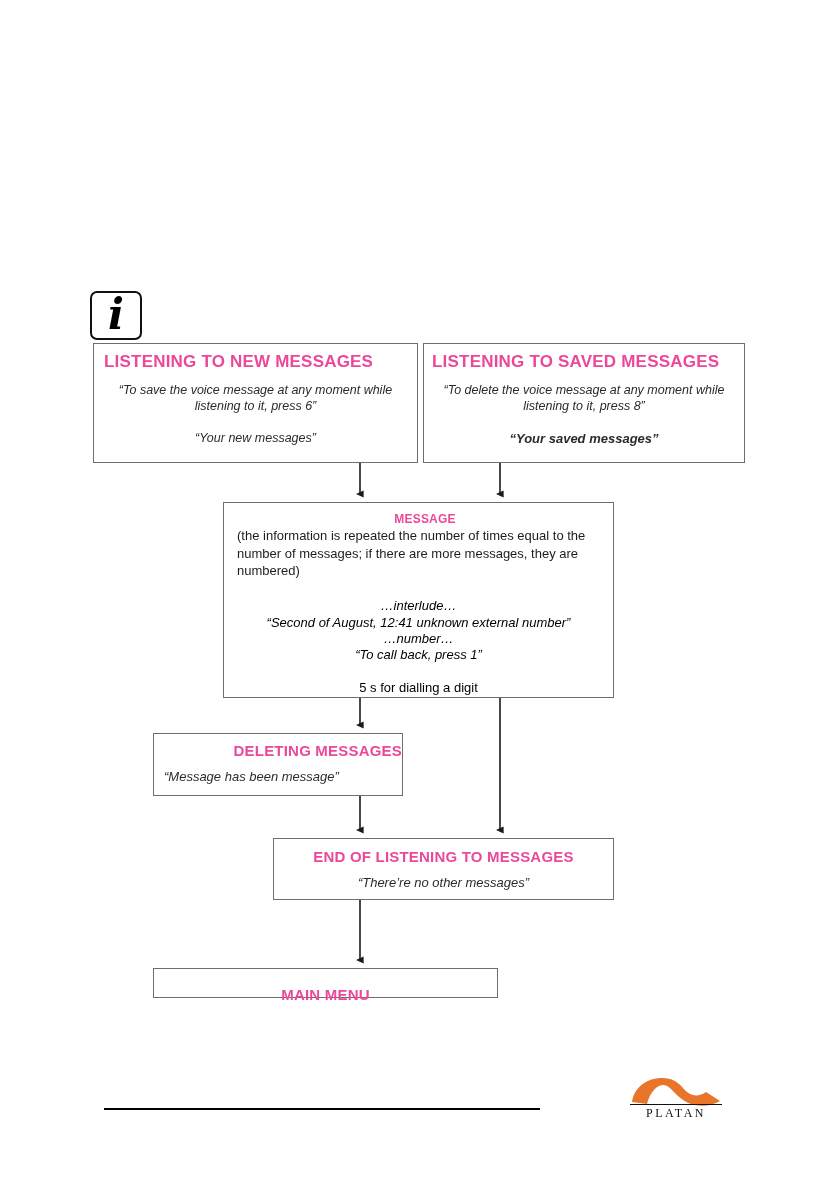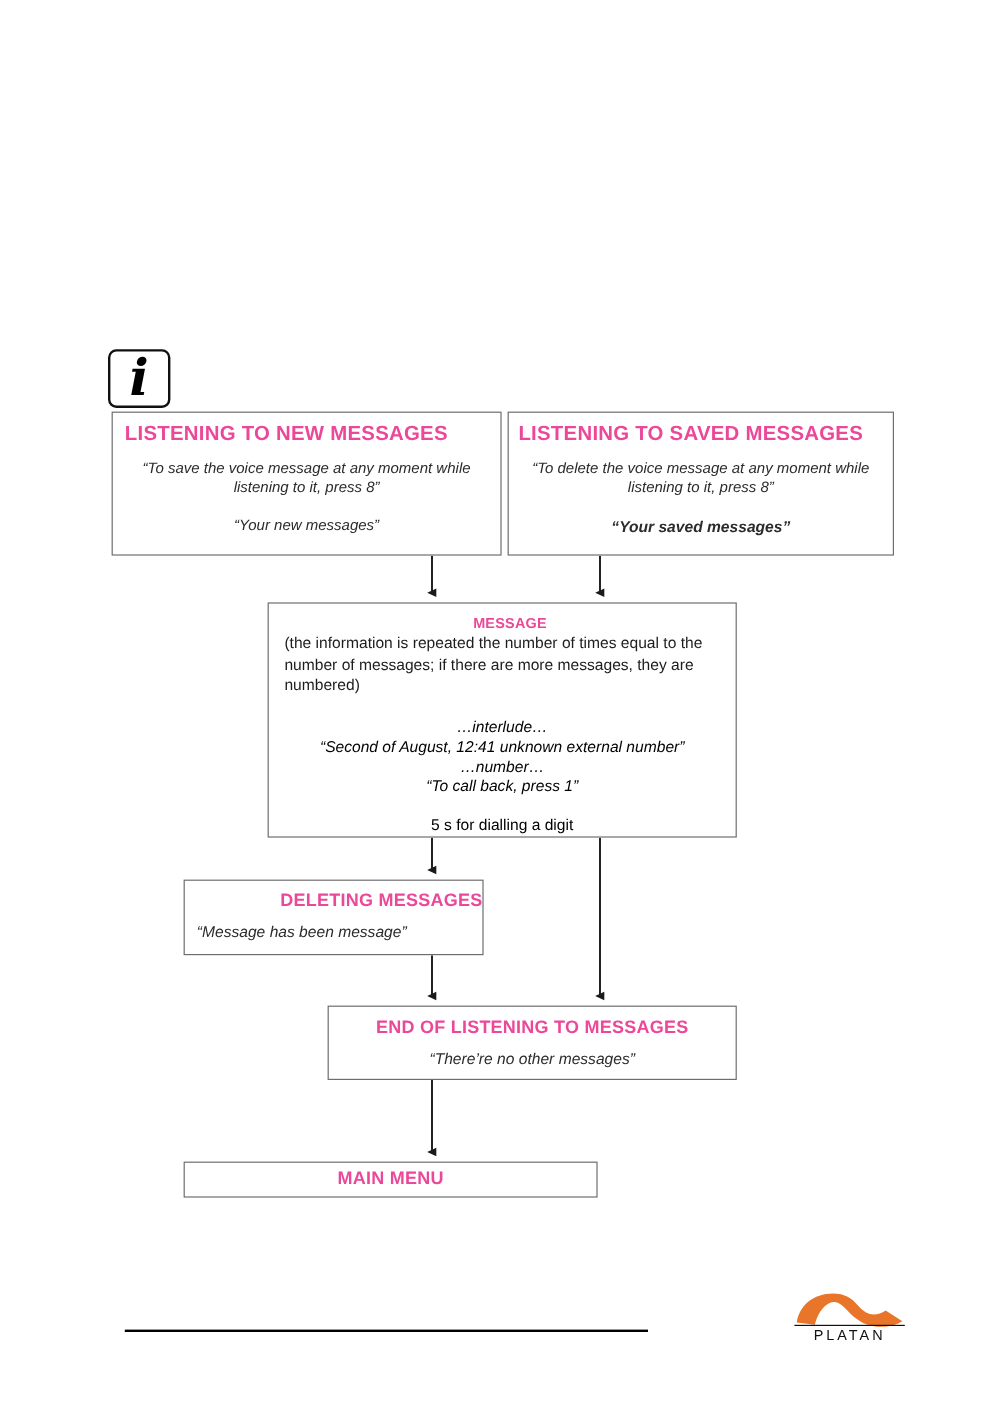--- a/index.html
+++ b/index.html
@@ -205,20 +205,21 @@
     left: 153px;
     top: 968px;
     width: 345px;
     height: 30px;
   }
   #box-main .title {
     font-size: 15px;
     text-align: center;
     line-height: 28px;
     padding: 0;
+    margin-top: 12px;
   }
 
   
   .connectors {
     position: absolute;
     left: 0; top: 0;
     width: 840px;
     height: 1190px;
     pointer-events: none;
   }
@@ -228,24 +229,25 @@
     position: absolute;
     left: 104px;
     top: 1108px;
     width: 436px;
     height: 0;
     border-top: 2px solid #000;
   }
 
   .logo {
     position: absolute;
-    left: 648px;
+    left: 616px;
     top: 1068px;
     width: 120px;
     height: 62px;
+    font-family: Liberation Serif, serif;
   }
   .logo-text {
     position: absolute;
     left: 0;
     top: 38px;
     width: 120px;
     text-align: center;
     font-size: 12px;
     letter-spacing: 2.5px;
     font-weight: normal;
@@ -284,21 +286,21 @@
 
     <line x1="500" y1="698" x2="500" y2="830" stroke="#1a1a1a" stroke-width="1.6" marker-end="url(#arrowhead)"></line>
 
     <line x1="360" y1="796" x2="360" y2="830" stroke="#1a1a1a" stroke-width="1.6" marker-end="url(#arrowhead)"></line>
 
     <line x1="360" y1="900" x2="360" y2="960" stroke="#1a1a1a" stroke-width="1.6" marker-end="url(#arrowhead)"></line>
   </svg>
 
   <div class="fbox" id="box-new">
     <div class="title">LISTENING TO NEW MESSAGES</div>
-    <div class="quote q1">“To save the voice message at any moment while listening to it, press 8”</div>
+    <div class="quote q1">“To save the voice message at any moment while listening to it, press 6”</div>
     <div class="quote q2">“Your new messages”</div>
   </div>
 
   <div class="fbox" id="box-saved">
     <div class="title">LISTENING TO SAVED MESSAGES</div>
     <div class="quote q1">“To delete the voice message at any moment while listening to it, press 8”</div>
     <div class="quote q2">“Your saved messages”</div>
   </div>
 
   <div class="fbox" id="box-message">

